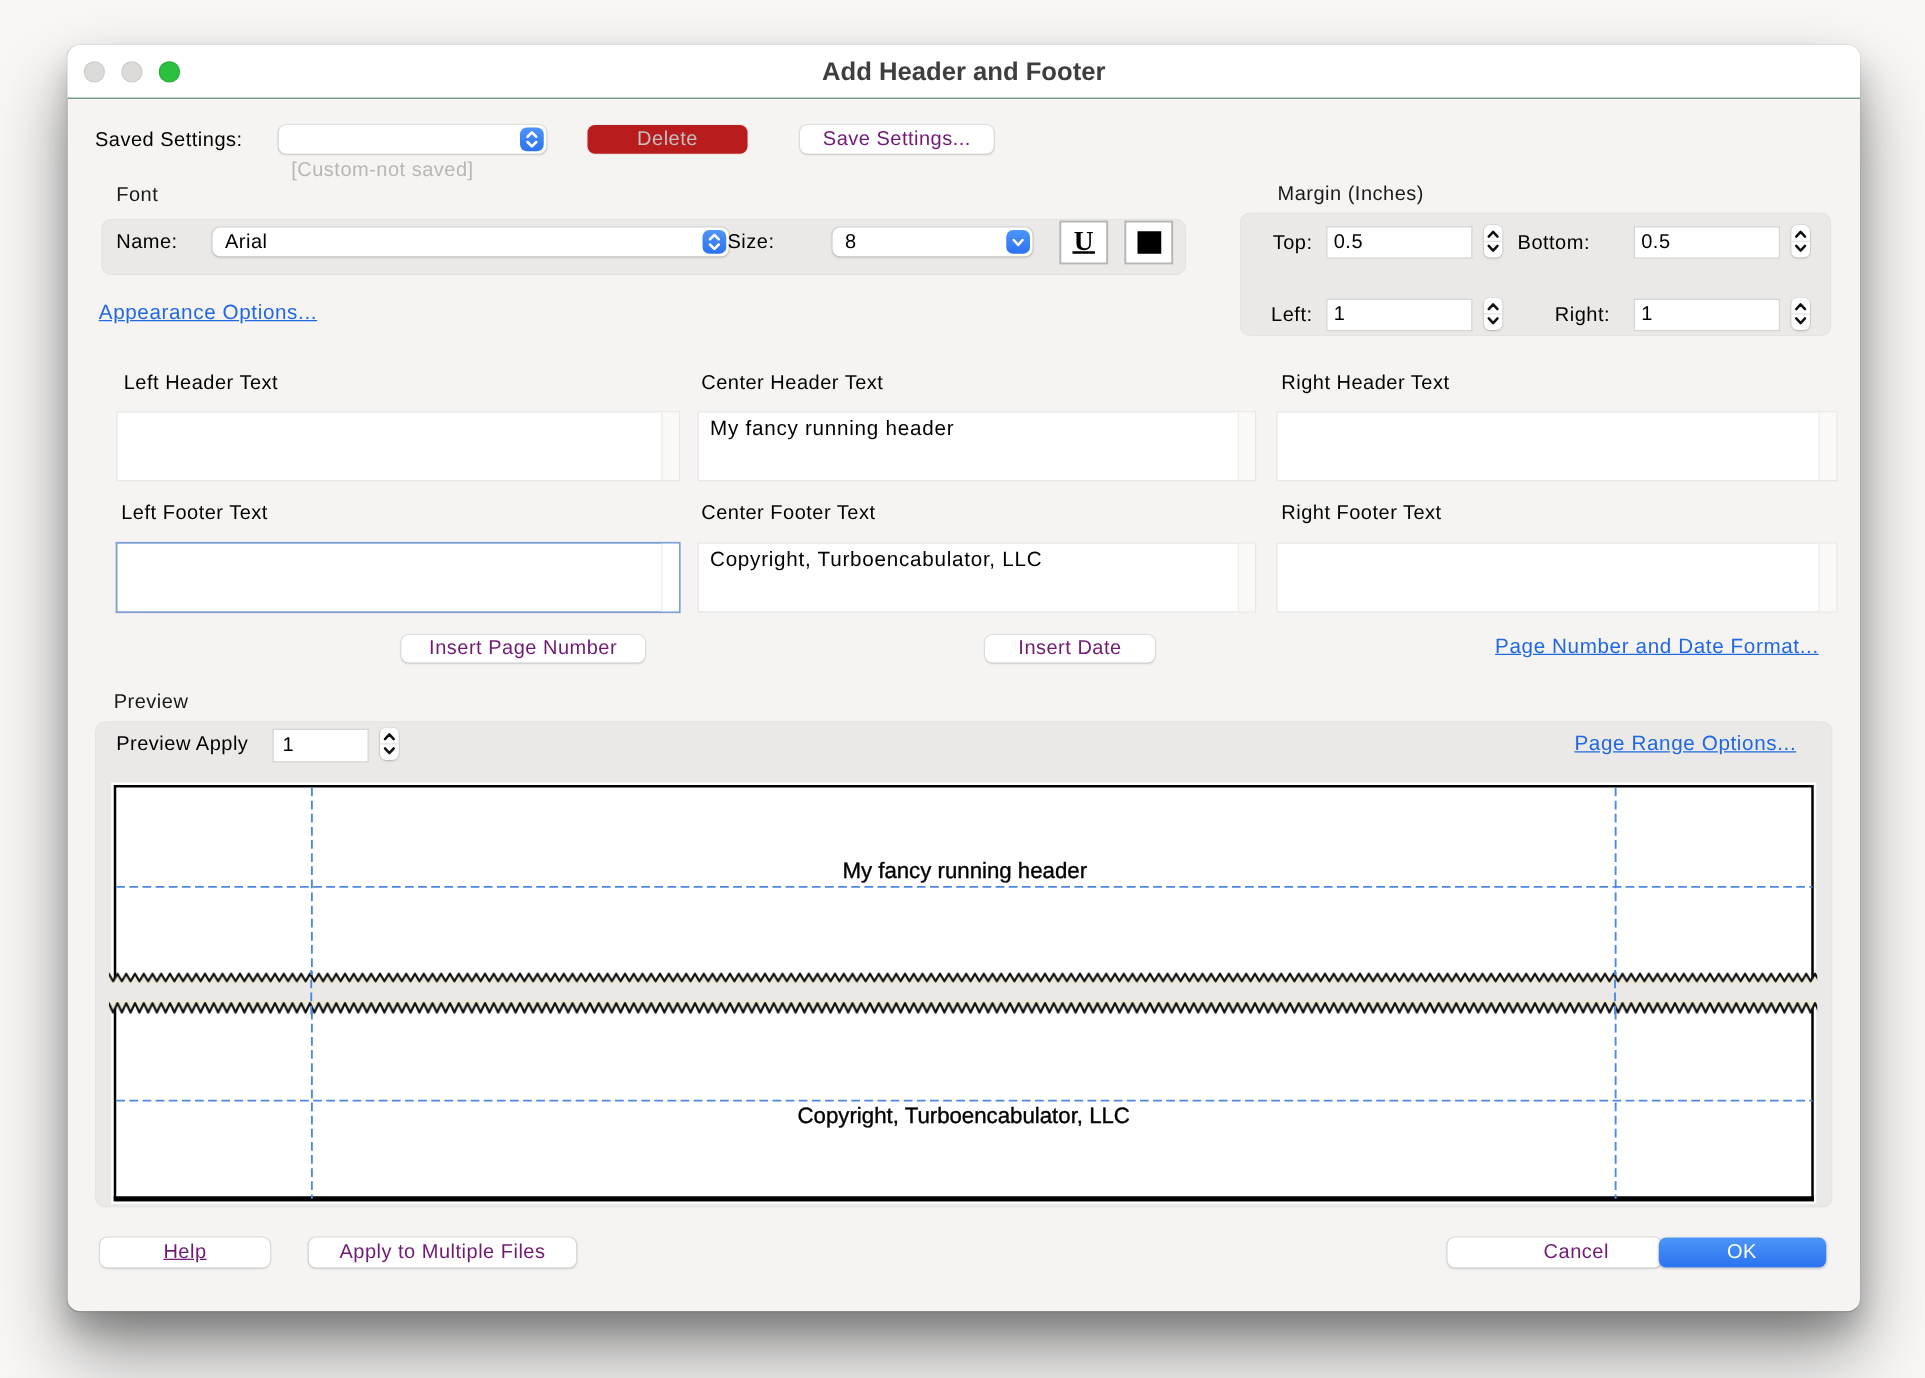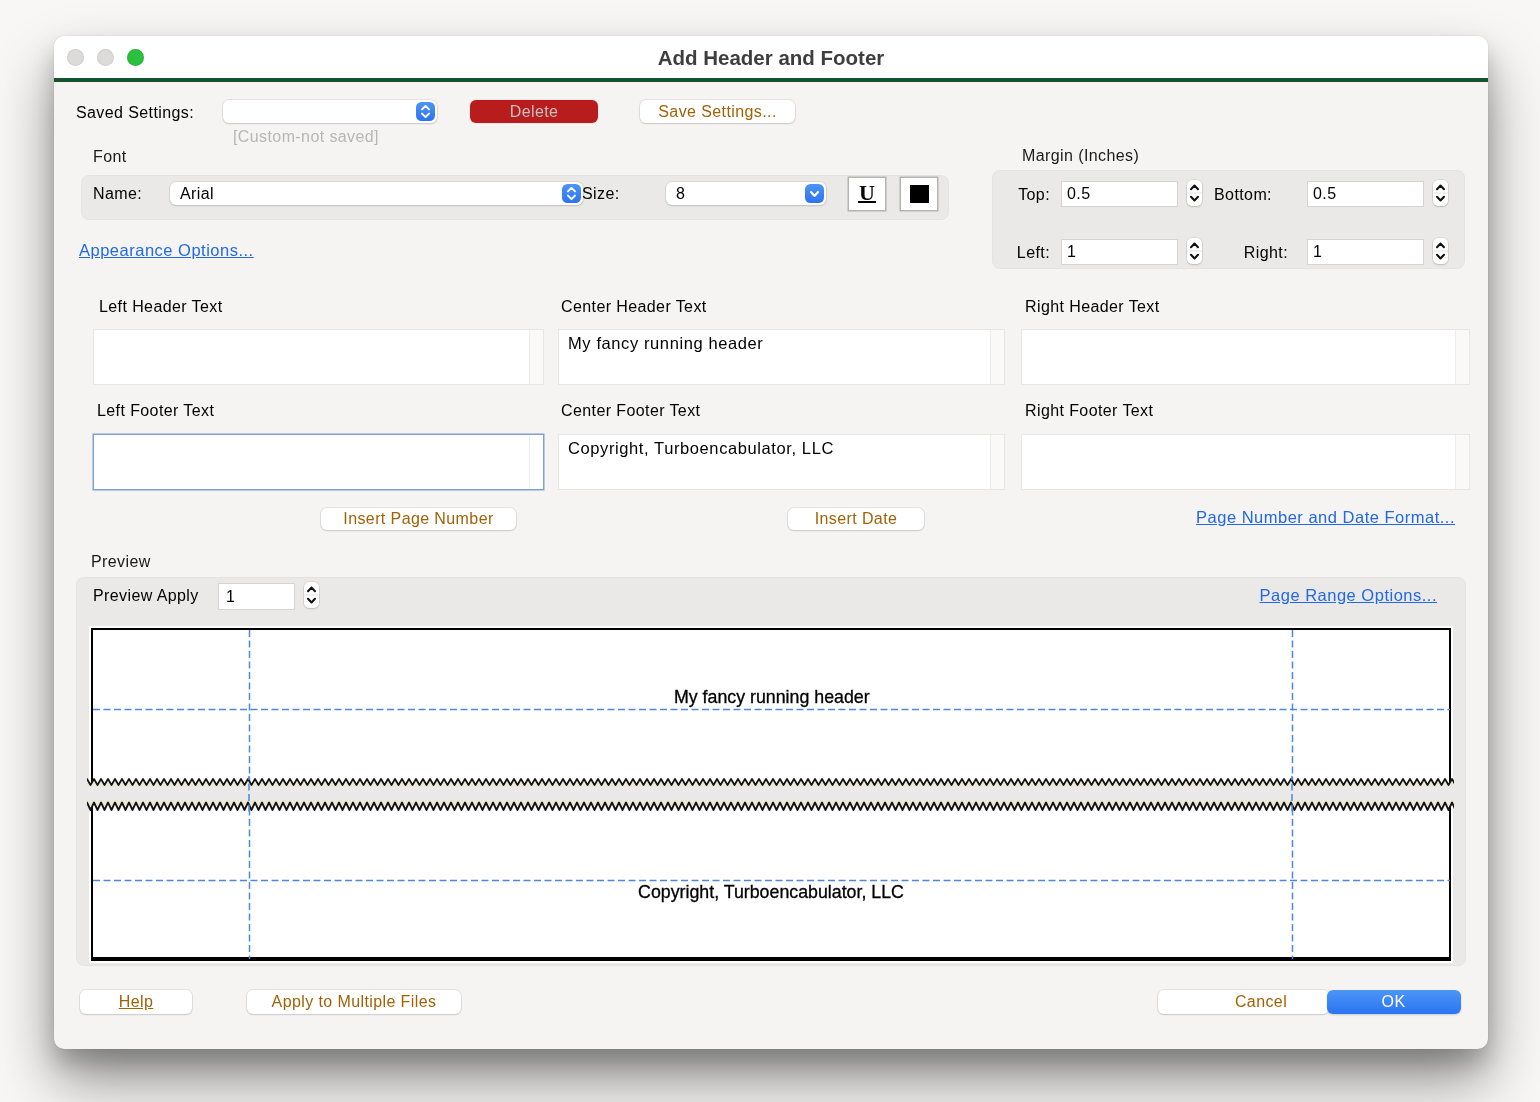--- a/index.html
+++ b/index.html
@@ -1,32 +1,32 @@
 <!DOCTYPE html>
 <html><head>
 <meta charset="utf-8">
 <style>
 html,body{margin:0;padding:0;}
 body{width:1540px;height:1102px;background:#f8f7f6;position:relative;overflow:hidden;
      font-family:"Liberation Sans", sans-serif;-webkit-font-smoothing:antialiased;}
 .win{position:absolute;left:54px;top:36px;width:1434px;height:1013px;background:#f5f4f2;
      border-radius:10px;box-shadow:0 32px 58px rgba(0,0,0,.42),0 14px 22px rgba(0,0,0,.18),0 0 1px rgba(0,0,0,.3);}
 .titlebar{position:absolute;left:0;top:0;width:100%;height:42px;background:#ffffff;
-     border-radius:10px 10px 0 0;border-bottom:4px solid #14532d;}
+     border-radius:10px 10px 0 0;border-bottom:1px solid #14532d;}
 .tl{position:absolute;top:12.5px;width:17.5px;height:17.5px;border-radius:50%;}
 .tl1{left:12.5px;background:#dcdbda;box-shadow:inset 0 0 0 1px rgba(0,0,0,.06);}
 .tl2{left:42.5px;background:#dcdbda;box-shadow:inset 0 0 0 1px rgba(0,0,0,.06);}
 .tl3{left:72.5px;background:#2bc03d;box-shadow:inset 0 0 0 1px rgba(0,0,0,.08);}
 .title{position:absolute;left:0;top:0;width:100%;height:42px;line-height:43px;text-align:center;
      font-size:20.5px;font-weight:700;color:#3e3e3e;}
 .lbl{position:absolute;font-size:16px;letter-spacing:.4px;line-height:19px;color:#010101;white-space:nowrap;}
 .glbl{position:absolute;font-size:16px;letter-spacing:.4px;line-height:19px;color:#1a1a1a;white-space:nowrap;}
 .rlbl{position:absolute;font-size:16px;letter-spacing:.4px;line-height:19px;color:#010101;text-align:right;white-space:nowrap;}
 .group{position:absolute;background:#eae9e7;border-radius:8px;box-shadow:inset 0 0 0 1px rgba(0,0,0,.025);}
-.btn{position:absolute;background:#ffffff;border-radius:6px;font-size:16px;letter-spacing:.4px;color:#a16207;
+.btn{position:absolute;background:#ffffff;border-radius:6px;font-size:16px;letter-spacing:.4px;color:#701a75;
      text-align:center;box-shadow:0 0 0 1px rgba(0,0,0,.065),0 1px 2px rgba(0,0,0,.12);}
 .btn.dis{background:#b91c1c;color:#c2c1c0;box-shadow:0 0 0 1px rgba(0,0,0,.045);}
 .btn.primary{background:linear-gradient(#4c96f8,#2b73f1);color:#fff;box-shadow:0 1px 2px rgba(0,0,0,.18);}
 .popup{position:absolute;background:#fff;border-radius:6px;font-size:16px;letter-spacing:.4px;color:#000;
      box-shadow:0 0 0 1px rgba(0,0,0,.065),0 1px 2px rgba(0,0,0,.12);}
 .popup .ptxt{position:absolute;left:10px;top:0;line-height:23px;}
 .pchev{position:absolute;right:2px;top:2px;width:19px;height:19px;border-radius:5.5px;
      background:linear-gradient(#4d95f9,#2d72f0);}
 .field{position:absolute;background:#fff;box-shadow:0 0 0 1px rgba(0,0,0,.085);
      font-size:16px;letter-spacing:.4px;color:#000;}
@@ -212,17 +212,17 @@
           <path d="M-3.5,9 L0,3 L3.5,9 L7,3 L10.5,9" stroke="#131313" stroke-width="1.8" fill="none" stroke-linejoin="round"></path>
           <path d="M-3.5,26.5 L0,26.5 L3.5,34 L7,26.5 L10.5,26.5" stroke="#131313" stroke-width="1.8" fill="none" stroke-linejoin="round"></path>
         </pattern>
       </defs>
       <rect width="1367" height="36" fill="url(#zz)"></rect>
       <line x1="162" y1="0" x2="162" y2="36" stroke="#4d87de" stroke-width="1.5" stroke-dasharray="7 3.5" stroke-dashoffset="3"></line>
       <line x1="1205" y1="0" x2="1205" y2="36" stroke="#4d87de" stroke-width="1.5" stroke-dasharray="7 3.5" stroke-dashoffset="3"></line>
     </svg>
   </div>
 
-  <div class="btn" style="left:26px;top:953.5px;width:112px;height:24px;line-height:24px;text-decoration:underline;">Help</div>
+  <div class="btn" style="left:26px;top:953.5px;width:136px;height:24px;line-height:24px;text-decoration:underline;">Help</div>
   <div class="btn" style="left:193px;top:953.5px;width:214px;height:24px;line-height:24px;">Apply to Multiple Files</div>
   <div class="btn" style="left:1103.5px;top:953.5px;width:135px;height:24px;line-height:24px;padding-left:36px;">Cancel</div>
   <div class="btn primary" style="left:1272.5px;top:953.5px;width:134px;height:24px;line-height:24px;">OK</div>
 </div>
 
 </body></html>

